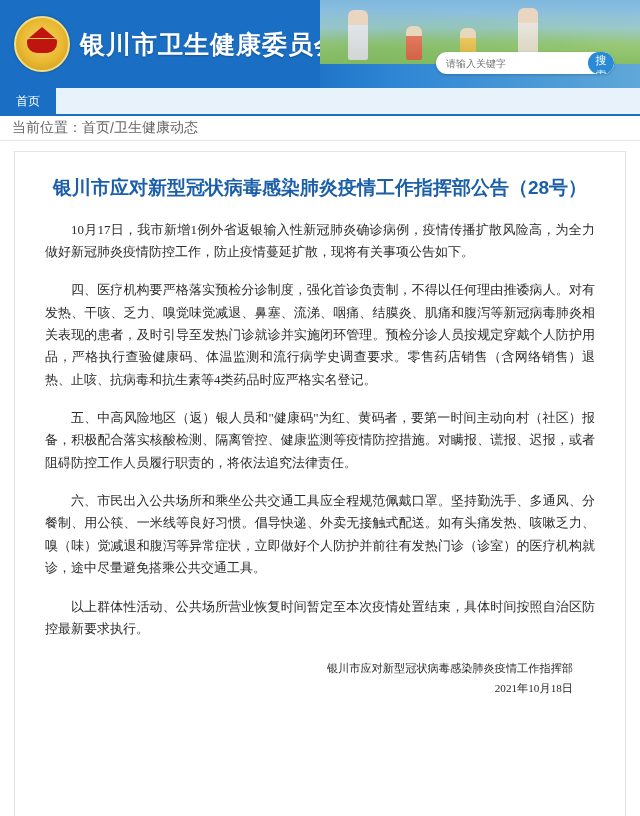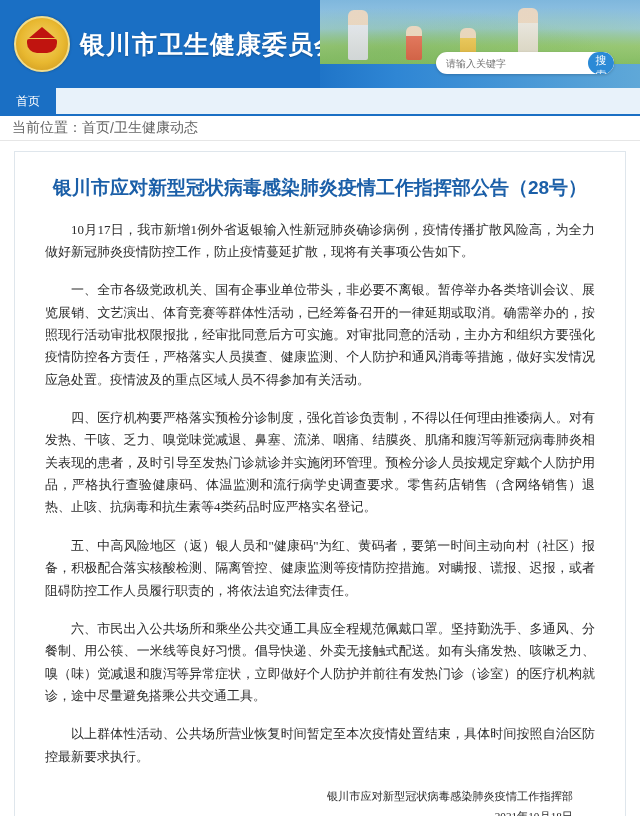--- a/index.html
+++ b/index.html
@@ -237,21 +237,20 @@
 </div>
 
 <div class="content-wrap">
   <div class="card">
 
     <div class="doc-title">银川市应对新型冠状病毒感染肺炎疫情工作指挥部公告（28号）</div>
 
 
     <div class="doc-body">
       <p>10月17日，我市新增1例外省返银输入性新冠肺炎确诊病例，疫情传播扩散风险高，为全力做好新冠肺炎疫情防控工作，防止疫情蔓延扩散，现将有关事项公告如下。</p>
-      <p>一、全市各级党政机关、国有企事业单位带头，非必要不离银。暂停举办各类培训会议、展览展销、文艺演出、体育竞赛等群体性活动，已经筹备召开的一律延期或取消。确需举办的，按照现行活动审批权限报批，经审批同意后方可实施。对审批同意的活动，主办方和组织方要强化疫情防控各方责任，严格落实人员摸查、健康监测、个人防护和通风消毒等措施，做好实发情况应急处置。疫情波及的重点区域人员不得参加有关活动。</p>
       <p>四、医疗机构要严格落实预检分诊制度，强化首诊负责制，不得以任何理由推诿病人。对有发热、干咳、乏力、嗅觉味觉减退、鼻塞、流涕、咽痛、结膜炎、肌痛和腹泻等新冠病毒肺炎相关表现的患者，及时引导至发热门诊就诊并实施闭环管理。预检分诊人员按规定穿戴个人防护用品，严格执行查验健康码、体温监测和流行病学史调查要求。零售药店销售（含网络销售）退热、止咳、抗病毒和抗生素等4类药品时应严格实名登记。</p>
       <p>五、中高风险地区（返）银人员和"健康码"为红、黄码者，要第一时间主动向村（社区）报备，积极配合落实核酸检测、隔离管控、健康监测等疫情防控措施。对瞒报、谎报、迟报，或者阻碍防控工作人员履行职责的，将依法追究法律责任。</p>
       <p>六、市民出入公共场所和乘坐公共交通工具应全程规范佩戴口罩。坚持勤洗手、多通风、分餐制、用公筷、一米线等良好习惯。倡导快递、外卖无接触式配送。如有头痛发热、咳嗽乏力、嗅（味）觉减退和腹泻等异常症状，立即做好个人防护并前往有发热门诊（诊室）的医疗机构就诊，途中尽量避免搭乘公共交通工具。</p>
       <p>以上群体性活动、公共场所营业恢复时间暂定至本次疫情处置结束，具体时间按照自治区防控最新要求执行。</p>
     </div>
 
     <div class="sign-block">
       <div>银川市应对新型冠状病毒感染肺炎疫情工作指挥部</div>
       <div>2021年10月18日</div>
     </div>

